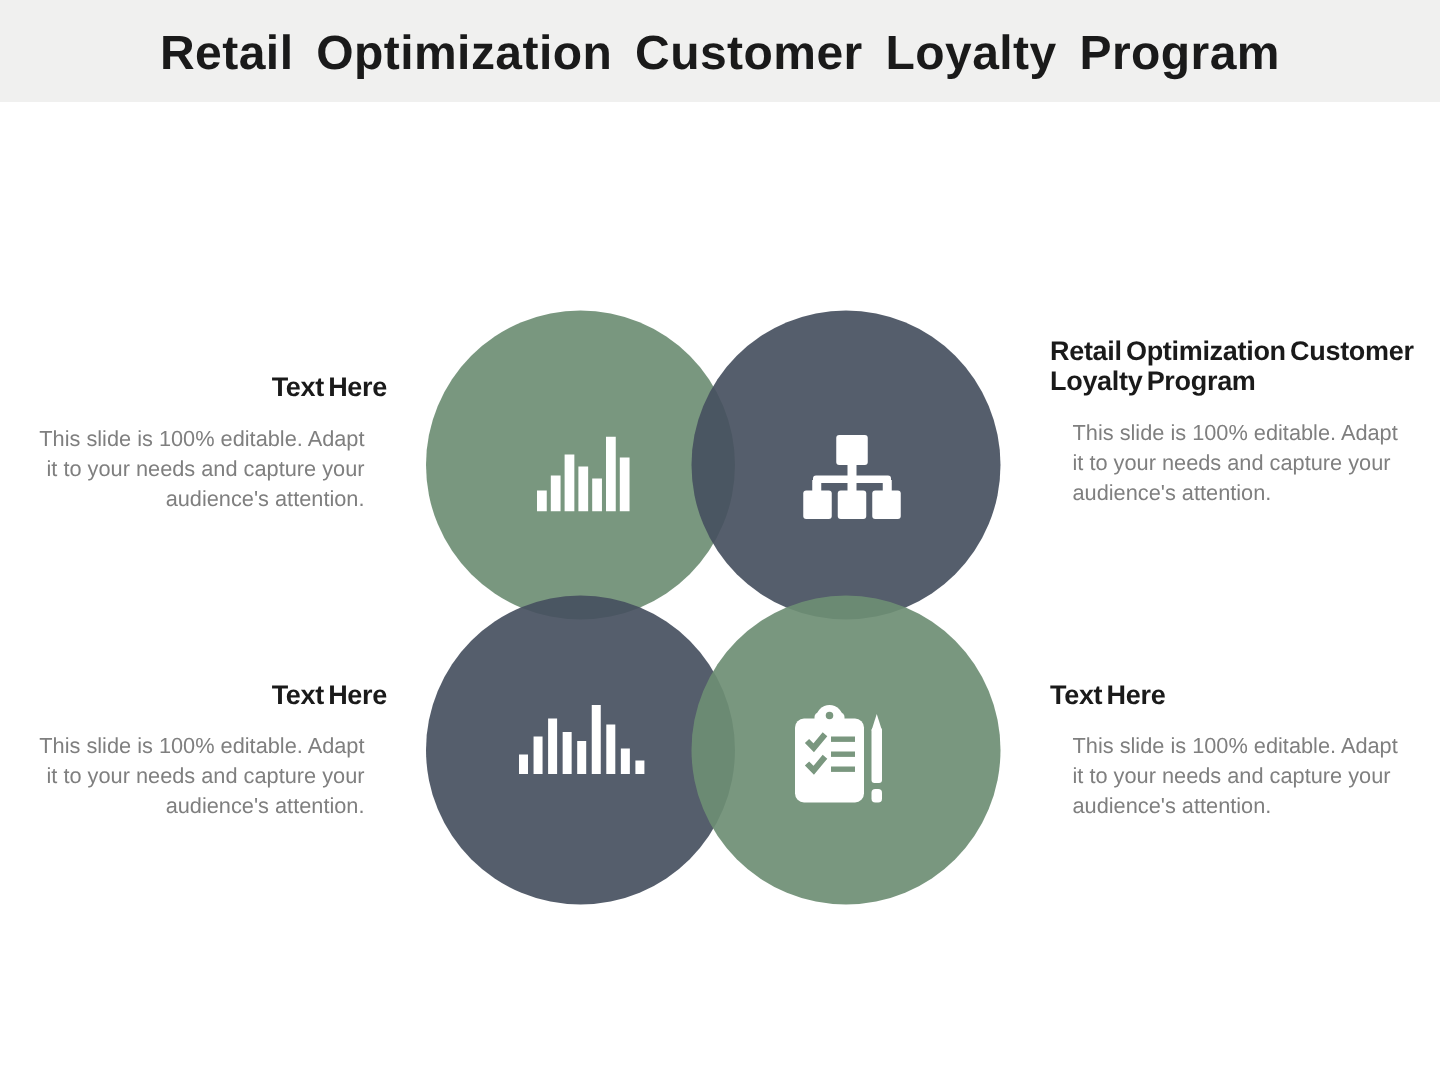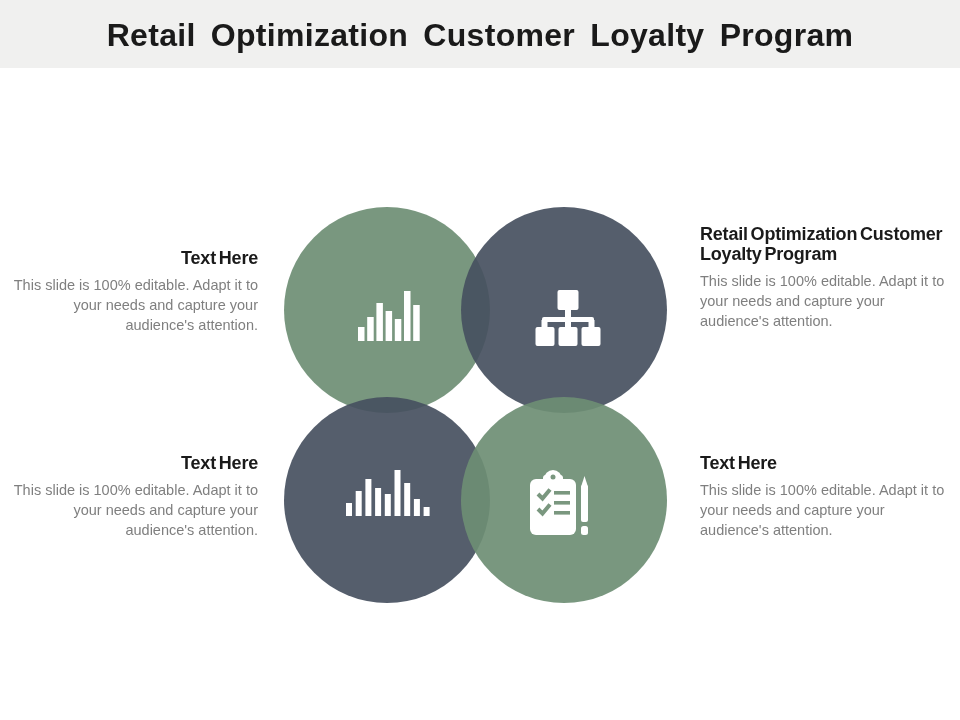--- a/index.html
+++ b/index.html
@@ -34,21 +34,21 @@
   .i-tr{left:534px;top:290px;}
   .i-bl{left:346px;top:470px;}
   .i-br{left:530px;top:467px;}
   
   .callout{position:absolute;}
   .callout h3{
     margin:0 0 7px 0;font-size:18px;font-weight:700;line-height:20px;
     color:var(--heading,#1A1A1A);letter-spacing:-.2px;word-spacing:-2px;
   }
   .callout p{
-    margin:0;font-size:14.5px;line-height:20px;color:var(--body,#7F7F7F);
+    margin:15px;font-size:14.5px;line-height:20px;color:var(--body,#7F7F7F);
   }
   .co-tl{left:8px;top:248px;width:250px;text-align:right;}
   .co-tr{left:700px;top:224px;width:252px;text-align:left;}
   .co-bl{left:8px;top:453px;width:250px;text-align:right;}
   .co-br{left:700px;top:453px;width:252px;text-align:left;}
 </style>
 </head>
 <body>
 
 <div class="header-band">

